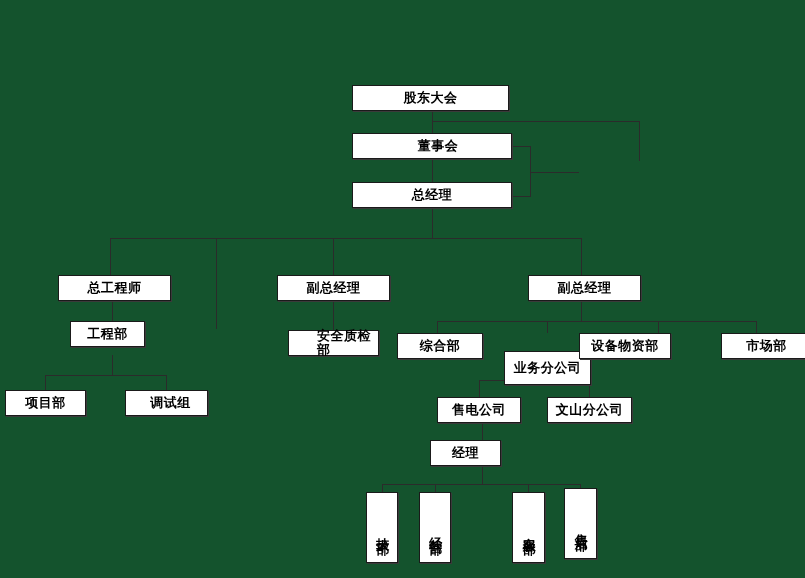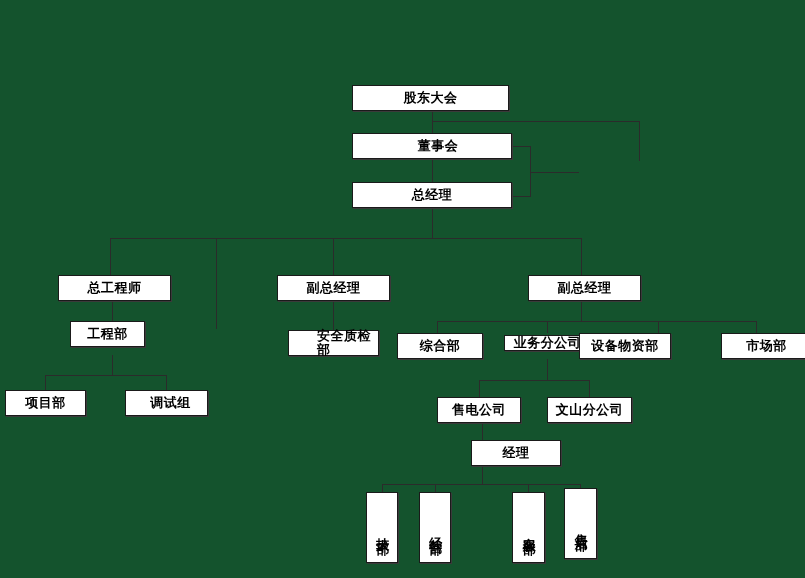--- a/index.html
+++ b/index.html
@@ -89,25 +89,25 @@
     <div class="edge v" style="left: 580px; top: 484px; height: 5px;"></div>
     <div class="node" style="left: 352px; top: 85px; width: 157px; height: 26px;">股东大会</div>
     <div class="node" style="left: 352px; top: 133px; width: 160px; height: 26px; padding-left: 12px;">董事会</div>
     <div class="node" style="left: 352px; top: 182px; width: 160px; height: 26px;">总经理</div>
     <div class="node" style="left: 58px; top: 275px; width: 113px; height: 26px;">总工程师</div>
     <div class="node" style="left: 277px; top: 275px; width: 113px; height: 26px;">副总经理</div>
     <div class="node" style="left: 528px; top: 275px; width: 113px; height: 26px;">副总经理</div>
     <div class="node" style="left: 70px; top: 321px; width: 75px; height: 26px;">工程部</div>
     <div class="node" style="left: 288px; top: 330px; width: 91px; height: 26px; padding-left: 28px;">安全质检部</div>
     <div class="node" style="left: 397px; top: 333px; width: 86px; height: 26px;">综合部</div>
-    <div class="node" style="left: 504px; top: 335px; width: 87px; height: 16px;">业务分公司</div>
+    <div class="node" style="left: 504px; top: 351px; width: 87px; height: 34px;">业务分公司</div>
     <div class="node" style="left: 579px; top: 333px; width: 92px; height: 26px;">设备物资部</div>
     <div class="node" style="left: 721px; top: 333px; width: 91px; height: 26px;">市场部</div>
     <div class="node" style="left: 5px; top: 390px; width: 81px; height: 26px;">项目部</div>
     <div class="node" style="left: 125px; top: 390px; width: 83px; height: 26px; padding-left: 8px;">调试组</div>
     <div class="node" style="left: 437px; top: 397px; width: 84px; height: 26px;">售电公司</div>
     <div class="node" style="left: 547px; top: 397px; width: 85px; height: 26px;">文山分公司</div>
-    <div class="node" style="left: 471px; top: 440px; width: 90px; height: 26px;">经理</div>
+    <div class="node" style="left: 430px; top: 440px; width: 71px; height: 26px;">经理</div>
     <div class="node vertical" style="left: 366px; top: 492px; width: 32px; height: 71px;">技术部</div>
     <div class="node vertical" style="left: 419px; top: 492px; width: 32px; height: 71px;">经营部</div>
     <div class="node vertical" style="left: 512px; top: 492px; width: 33px; height: 71px;">客服部</div>
     <div class="node vertical" style="left: 564px; top: 488px; width: 33px; height: 71px;">售后部</div>
   </div>
 
 </body></html>

